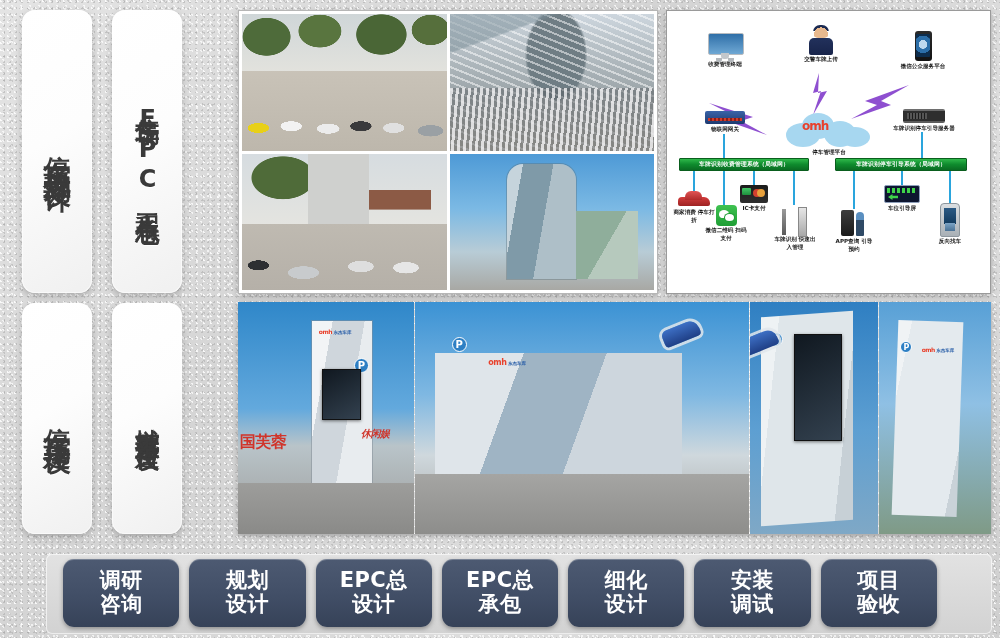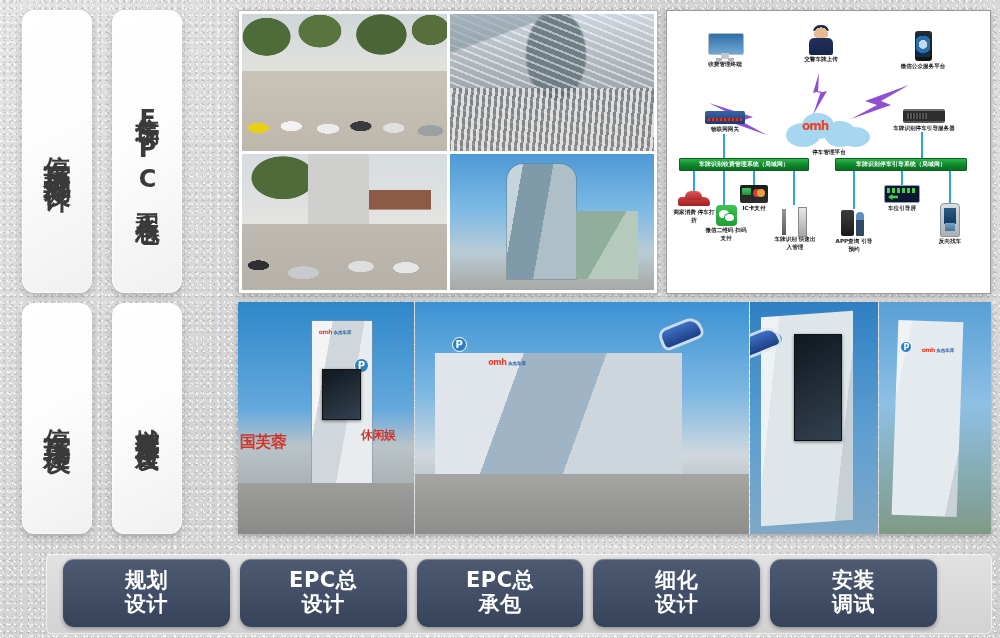--- a/index.html
+++ b/index.html
@@ -445,21 +445,21 @@
   </div>
 </div>
 
 <div id="render-panel">
   <div class="render r1">
     <span class="brand-mark" style="left:46%; top:11%;">
       <span>omh</span><span class="cn">东杰车库</span>
     </span>
     <span class="p-badge" style="left:66%; top:24%;">P</span>
     <span class="brand-mark" style="left:1%; top:44%; color:#d0342a; font-size:16px;margin-top:28px;">国芙蓉</span>
-    <span class="brand-mark" style="left:70%; top:54%; color:#d0342a; font-size:12px;">休闲娱</span>
+    <span class="brand-mark" style="left:70%; top:54%; color:#d0342a; font-size:10px;font-style:italic;">休闲娱</span>
     <span class="billboard" style="left:48%; top:29%; width:22%; height:22%;"></span>
   </div>
 
   <div class="render r2">
     <span class="brand-mark" style="left:22%; top:24%; font-size:8px;">
       <span>omh</span><span class="cn">东杰车库</span>
     </span>
     <span class="p-badge" style="left:11%; top:15%;">P</span>
     <span class="blue-car" style="left:74%; top:10%;"></span>
   </div>
@@ -473,23 +473,27 @@
   <div class="render r4">
     <span class="brand-mark" style="left:38%; top:19%; font-size:6px;">
       <span>omh</span><span class="cn">东杰车库</span>
     </span>
     <span class="p-badge" style="left:19%; top:17%; width:12px; height:12px; font-size:8px;">P</span>
   </div>
 </div>
 
 <div id="process-bg"></div>
 <div id="process-row">
+  <div class="pbtn">调研
+咨询</div>
   <div class="pbtn">规划
 设计</div>
   <div class="pbtn">EPC总
 设计</div>
   <div class="pbtn">EPC总
 承包</div>
   <div class="pbtn">细化
 设计</div>
   <div class="pbtn">安装
 调试</div>
+  <div class="pbtn">项目
+验收</div>
 </div>
 
 </body></html>

